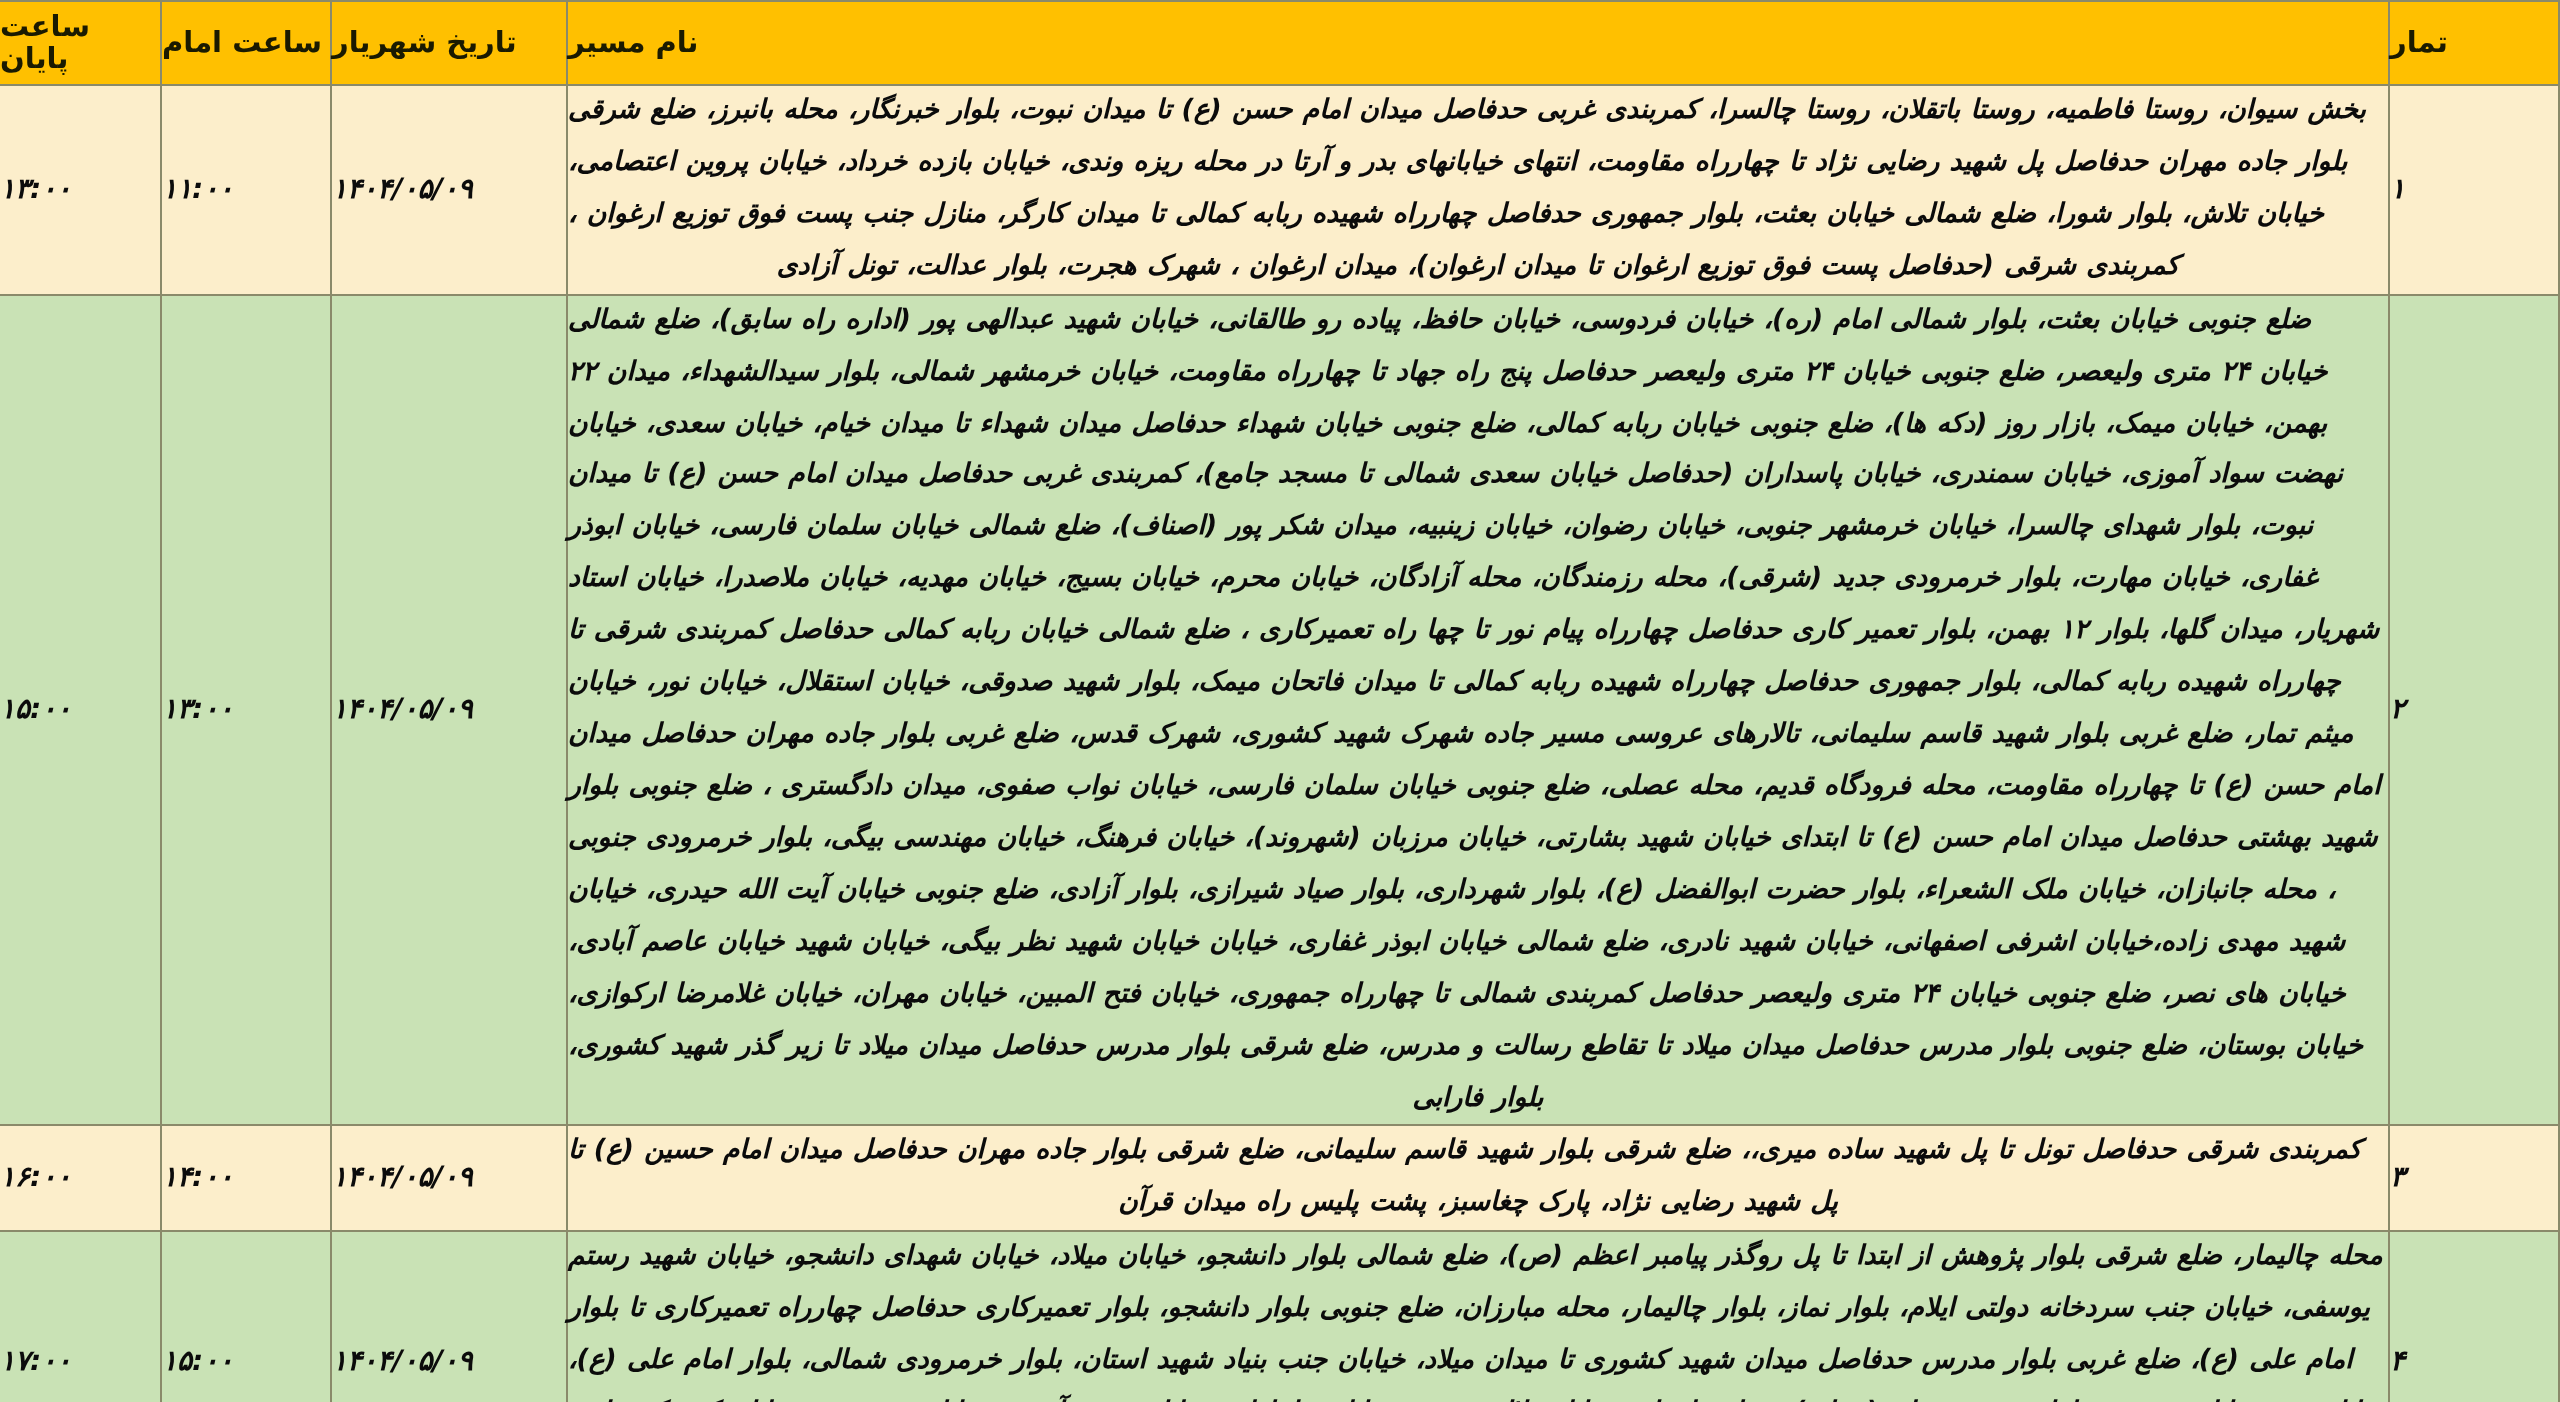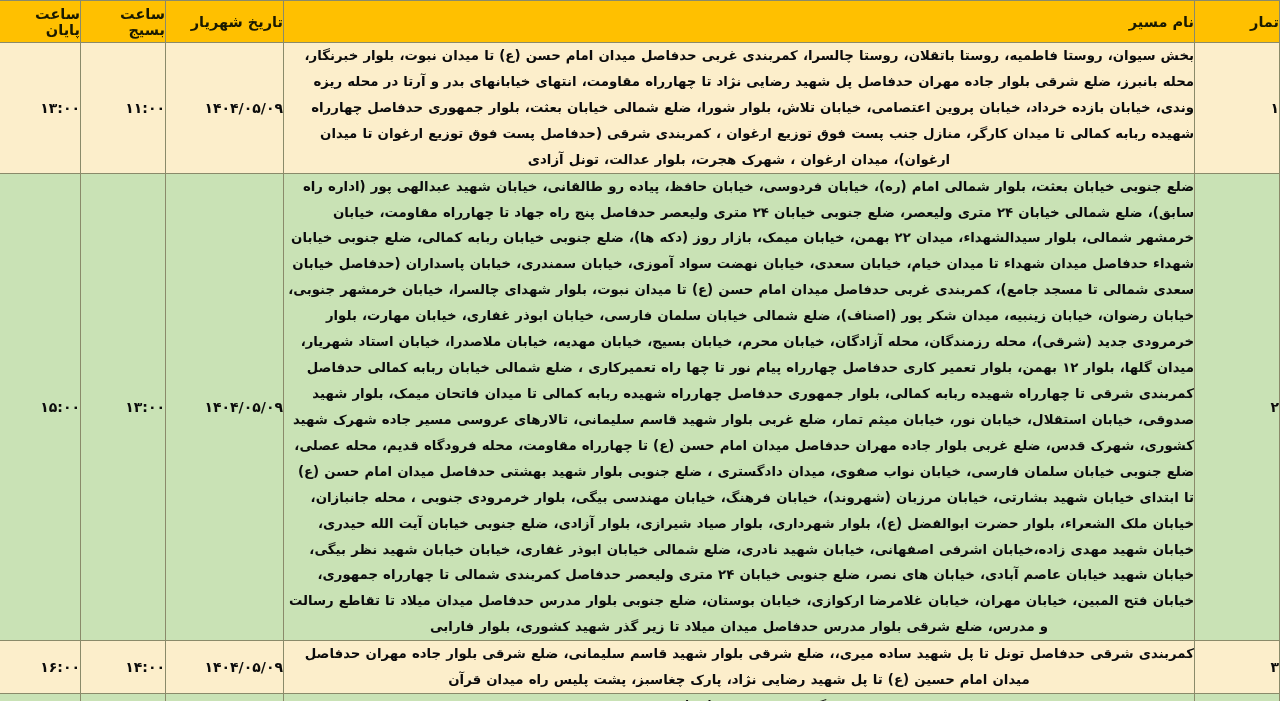--- a/index.html
+++ b/index.html
@@ -17,21 +17,21 @@
   table.outage-table {
     width: 1280px;
     border-collapse: collapse;
     table-layout: fixed;
     direction: rtl;
   }
   table.outage-table td,
   table.outage-table th {
     border: 1px solid #8a8a6a;
     vertical-align: middle;
-    text-align: right;
+    text-align: left;
     padding: 0;
   }
   thead th {
     background: #ffc000;
     color: #1a1a00;
     font-weight: bold;
     font-size: 14.5px;
     height: 41px;
     letter-spacing: 0;
   }
@@ -39,20 +39,21 @@
   col.c-row   { width: 85px; }
   col.c-name  { width: 911px; }
   col.c-date  { width: 118px; }
   col.c-start { width: 85px; }
   col.c-end   { width: 81px; }
 
   tbody td {
     font-size: 13.6px;
     color: #0b0b0b;
     font-weight: bold;
+    font-style: italic;
   }
   tbody tr.row-odd td  { background: #fceecb; }
   tbody tr.row-even td { background: #c9e2b5; }
 
   td.cell-index,
   td.cell-date,
   td.cell-start,
   td.cell-end {
     font-size: 14px;
     white-space: nowrap;
@@ -82,21 +83,21 @@
     <col class="c-name">
     <col class="c-date">
     <col class="c-start">
     <col class="c-end">
   </colgroup>
   <thead>
     <tr>
       <th>تمار</th>
       <th>نام مسیر</th>
       <th>تاریخ شهریار</th>
-      <th>ساعت بسیج</th>
+      <th>ساعت امام</th>
       <th>ساعت پایان</th>
     </tr>
   </thead>
   <tbody>
     <tr class="row-odd">
       <td class="cell-index">۱</td>
       <td class="cell-name">بخش سیوان، روستا فاطمیه، روستا باتقلان، روستا چالسرا، کمربندی غربی حدفاصل میدان امام حسن (ع) تا میدان نبوت، بلوار خبرنگار، محله بانبرز، ضلع شرقی بلوار جاده مهران حدفاصل پل شهید رضایی نژاد تا چهارراه مقاومت، انتهای خیابانهای بدر و آرتا در محله ریزه وندی، خیابان بازده خرداد، خیابان پروین اعتصامی، خیابان تلاش، بلوار شورا، ضلع شمالی خیابان بعثت، بلوار جمهوری حدفاصل چهارراه شهیده ربابه کمالی تا میدان کارگر، منازل جنب پست فوق توزیع ارغوان ، کمربندی شرقی (حدفاصل پست فوق توزیع ارغوان تا میدان ارغوان)، میدان ارغوان ، شهرک هجرت، بلوار عدالت، تونل آزادی</td>
       <td class="cell-date">۱۴۰۴/۰۵/۰۹</td>
       <td class="cell-start">۱۱:۰۰</td>
       <td class="cell-end">۱۳:۰۰</td>

